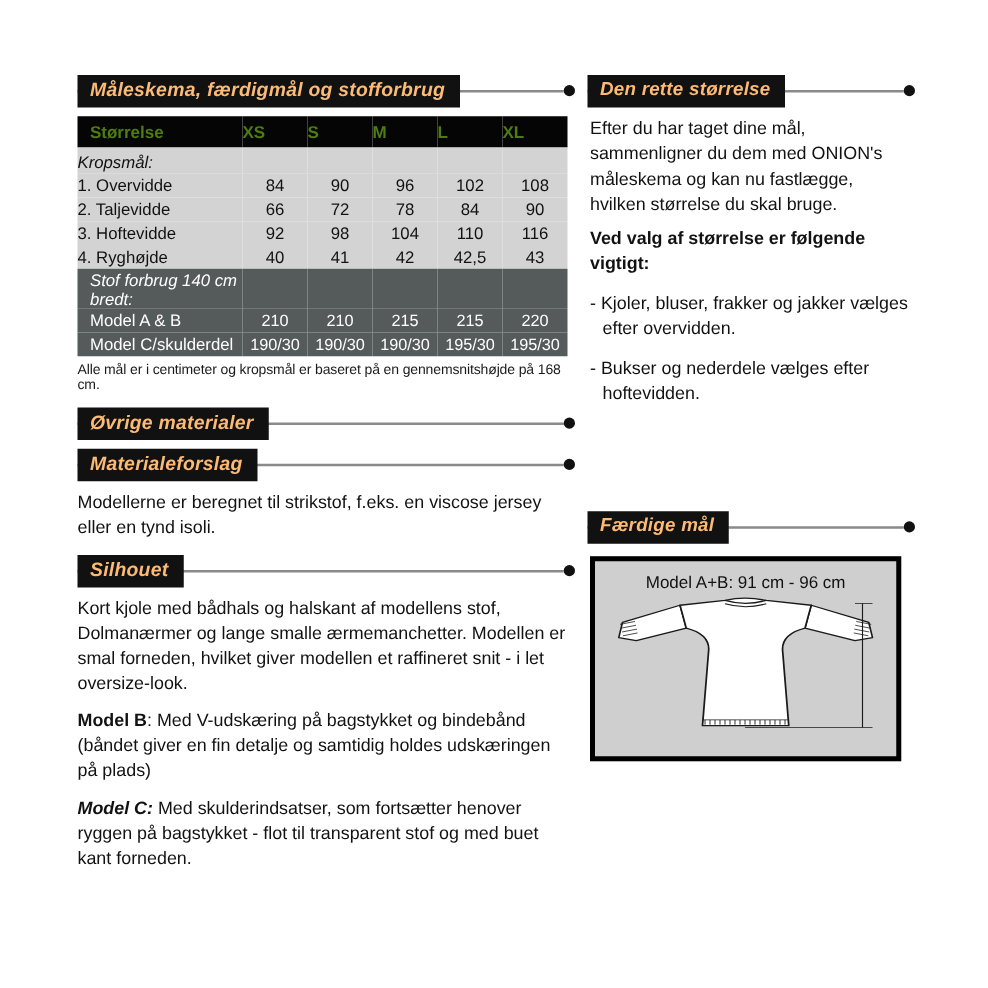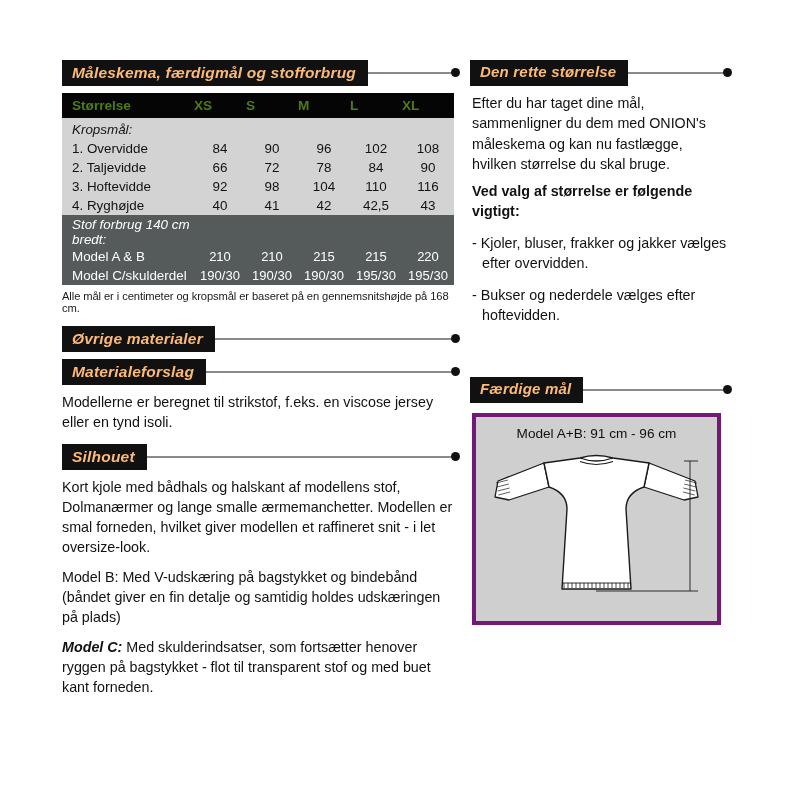--- a/index.html
+++ b/index.html
@@ -55,21 +55,21 @@
   .mtable{width:392px;border-collapse:collapse;font-size:13.4px;}
   .mtable th, .mtable td{padding:0;}
   .mtable thead th{
     background:#050505;color:#4d7c0f;
     font-weight:bold;font-size:13.6px;
     height:25px;vertical-align:middle;margin-left:27px;
   }
   .mtable thead th.lbl{text-align:left;padding-left:10px;}
   .mtable thead th.num{text-align:left;width:52px;}
   .rowband td{background:#d3d3d3;height:19px;vertical-align:middle;color:#121212;}
-  .rowband td.lbl{text-align:left;padding-left:10px;}
+  .rowband td.lbl{text-align:left;}
   .rowband td.num{text-align:center;width:52px;}
   .subhead td{font-style:italic;padding-top:2px;}
   .darkband td{
     background:#555a5a;color:#ffffff;height:19px;
     vertical-align:middle;
   }
   .darkband td.lbl{text-align:left;padding-left:10px;}
   .darkband td.num{text-align:center;width:52px;font-size:13px;}
   .darkband.subhead td{font-style:italic;}
   .table-note{
@@ -77,35 +77,35 @@
     margin-top:5px;margin-bottom:12px;width:394px;
     letter-spacing:-.1px;
   }
 
   
   .body-txt{
     font-size:14.3px;line-height:1.42;color:#121212;
     margin:2px 0 11px 0;width:392px;
   }
   .body-txt em{font-style:italic;font-weight:bold;}
-  .body-txt b{font-weight:normal;margin-top:39px;}
+  .body-txt b{font-weight:bold;margin-top:39px;}
   .tight{margin-bottom:9px;}
 
   
   .r-txt{font-size:14.3px;line-height:1.43;color:#121212;width:250px;margin:6px 0 0 2px;}
   .r-txt.bold{font-weight:bold;margin-top:6px;}
   .r-li{font-size:14.3px;line-height:1.43;width:252px;margin:11px 0 0 2px;
         padding-left:10px;text-indent:-10px;}
 
   
   .illu-box{
     position:relative;margin-top:9px;margin-left:2px;
-    width:249px;height:212px;
+    width:249px;height:164px;
     background:#cfcfcf;
-    border:4px solid #701a75;
+    border:4px solid #000000;
     box-sizing:border-box;
   }
   .illu-cap{
     position:absolute;top:9px;left:0;right:0;
     text-align:center;font-size:13.6px;color:#111;
   }
   .illu-svg{position:absolute;left:0;top:0;width:100%;height:100%;}
 </style>
 </head>
 <body>
@@ -231,21 +231,21 @@
       <div class="rule"></div>
       <div class="dot"></div>
       <div class="banner small">Den rette størrelse</div>
     </div>
 
     <div class="r-txt">Efter du har taget dine mål, sammenligner du dem med ONION's måleskema og kan nu fastlægge, hvilken størrelse du skal bruge.</div>
     <div class="r-txt bold">Ved valg af størrelse er følgende vigtigt:</div>
     <div class="r-li">- Kjoler, bluser, frakker og jakker vælges efter overvidden.</div>
     <div class="r-li">- Bukser og nederdele vælges efter hoftevidden.</div>
 
-    <div class="banner-wrap" style="margin-top:52px;">
+    <div class="banner-wrap" style="margin-top:84px;">
       <div class="rule"></div>
       <div class="dot"></div>
       <div class="banner small">Færdige mål</div>
     </div>
 
     <div class="illu-box">
       <div class="illu-cap">Model A+B: 91 cm - 96 cm</div>
       <svg class="illu-svg" viewBox="0 0 241 204" preserveAspectRatio="none">
 
         <path d="M68 46 L22 64 L19 80 L33 83 L73 70 Z" fill="#ffffff" stroke="#1a1a1a" stroke-width="1.3" stroke-linejoin="round"></path>

